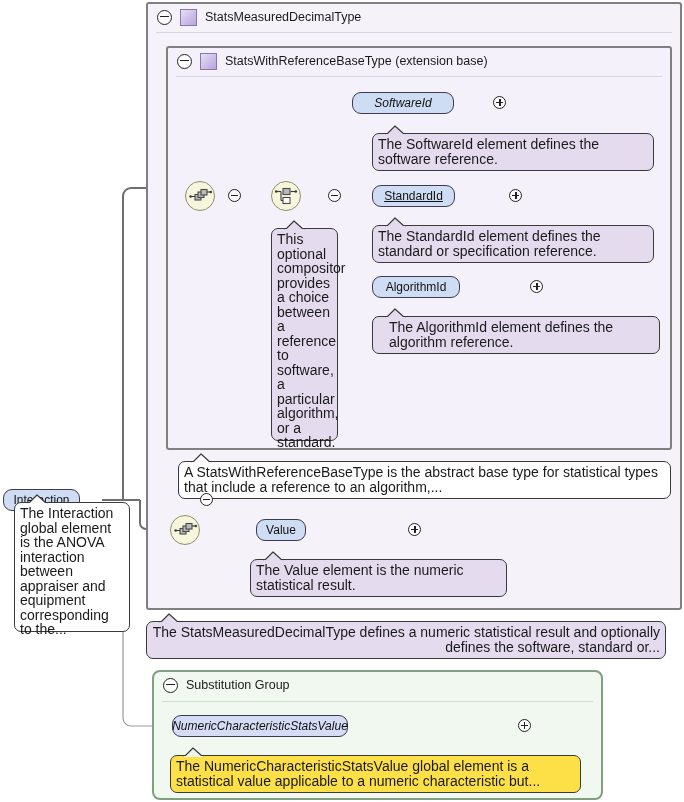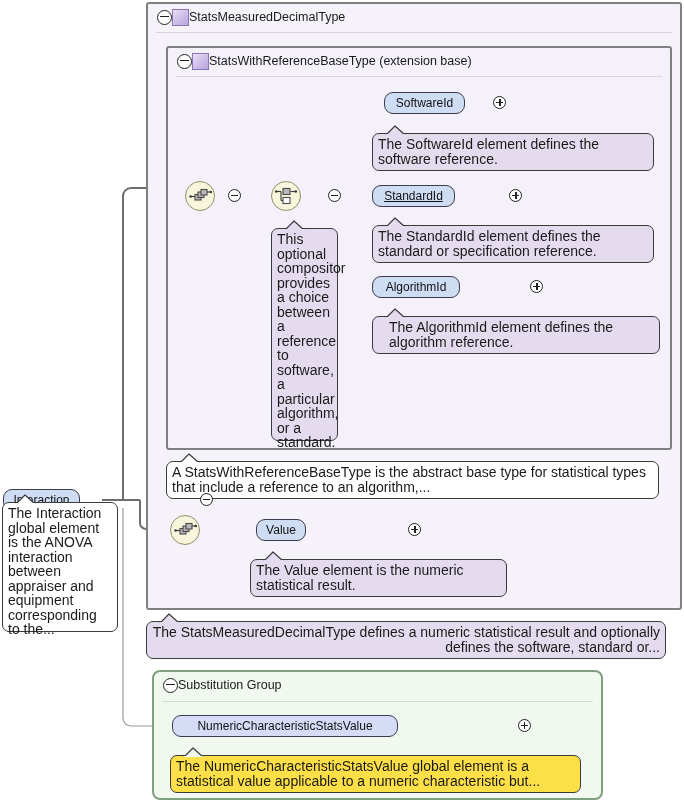--- a/index.html
+++ b/index.html
@@ -15,21 +15,21 @@
     position:absolute;box-sizing:border-box;
     border:2px solid #808080;
     border-radius:3px;
   }
   .container.outer{background:#f5f3f9;}
   .container.inner{background:#f4f1fa;}
   .container.subst{background:#f1f8f0;border:2px solid #7f9f7f;border-radius:8px;}
 
   .cont-head{
     position:absolute;left:0;top:0;height:26px;width:100%;
-    display:flex;align-items:center;padding-left:9px;box-sizing:border-box;
+    display:flex;align-items:center;gap:8px;padding-left:9px;box-sizing:border-box;
   }
   .cont-head .ttl{font-size:12.5px;color:#1a1a1a;white-space:nowrap;}
   .hr{position:absolute;height:1px;left:8px;right:8px;background:#d8d4e2;}
   .hr.green{background:#cfe0cc;}
 
   
   .minus{
     width:13px;height:13px;border-radius:50%;border:1.3px solid #222;
     background:#fff;display:inline-block;position:relative;flex:0 0 auto;
   }
@@ -60,21 +60,21 @@
   }
   .elbox.lav{background:#d7dcf6;}
 
   
   .note{
     position:absolute;box-sizing:border-box;
     border:1.2px solid #3a3a3a;border-radius:7px;
     padding:3px 5px 3px 5px;line-height:14.5px;font-size:14px;color:#1a1a1a;
   }
   .note.lav{background:#e4dcee;}
-  .note.white{background:#ffffff;}
+  .note.white{background:#ffffff;margin-left:12px;}
   .note.green{background:#fde047;border-color:#3a3a3a;}
   .tabshape{
     position:absolute;width:22px;height:9px;top:-9px;left:12px;
   }
   .tabshape svg{display:block;}
 
   
   .comp{
     position:absolute;width:30px;height:30px;border-radius:50%;
     background:#f7f6dc;border:1.5px solid #8f8f6a;box-sizing:border-box;
@@ -179,21 +179,21 @@
   <div class="tabshape">
     <svg width="22" height="10" viewBox="0 0 22 10">
       <path d="M1 10 L10 1 L20 10" fill="#e4dcee" stroke="#3a3a3a" stroke-width="1.2" stroke-linejoin="round"></path>
       <path d="M1 10 L20 10" stroke="#e4dcee" stroke-width="2"></path>
     </svg>
   </div>
   <span>This optional compositor  provides a choice between a reference to software, a particular algorithm, or a standard.</span>
 </div>
 
 
-<div class="elbox" style="left:384px;top:92px;width:81px;">
+<div class="elbox" style="left:352px;top:92px;width:102px;font-style:italic;">
   <span>SoftwareId</span>
 </div>
 <div class="plus abs" style="left:461px;top:96px;"></div>
 <div class="note lav" style="left:372px;top:133px;width:282px;height:38px;">
   <div class="tabshape">
     <svg width="22" height="10" viewBox="0 0 22 10">
       <path d="M1 10 L10 1 L20 10" fill="#e4dcee" stroke="#3a3a3a" stroke-width="1.2" stroke-linejoin="round"></path>
       <path d="M1 10 L20 10" stroke="#e4dcee" stroke-width="2"></path>
     </svg>
   </div>
@@ -301,21 +301,21 @@
 
 
 <div class="container subst" style="left:152px;top:670px;width:451px;height:130px;">
   <div class="cont-head">
     <span class="minus"></span>
     <span class="ttl">Substitution Group</span>
   </div>
   <div class="hr green" style="top:29px;"></div>
 </div>
 
-<div class="elbox lav" style="left:172px;top:715px;width:226px;">
+<div class="elbox lav" style="left:172px;top:715px;width:176px;font-style:italic;">
   <span>NumericCharacteristicStatsValue</span>
 </div>
 <div class="plus abs" style="left:389px;top:719px;"></div>
 <div class="note green" style="left:170px;top:755px;width:411px;height:38px;">
   <div class="tabshape">
     <svg width="22" height="10" viewBox="0 0 22 10">
       <path d="M1 10 L10 1 L20 10" fill="#eef7ec" stroke="#3a3a3a" stroke-width="1.2" stroke-linejoin="round"></path>
       <path d="M1 10 L20 10" stroke="#eef7ec" stroke-width="2"></path>
     </svg>
   </div>

